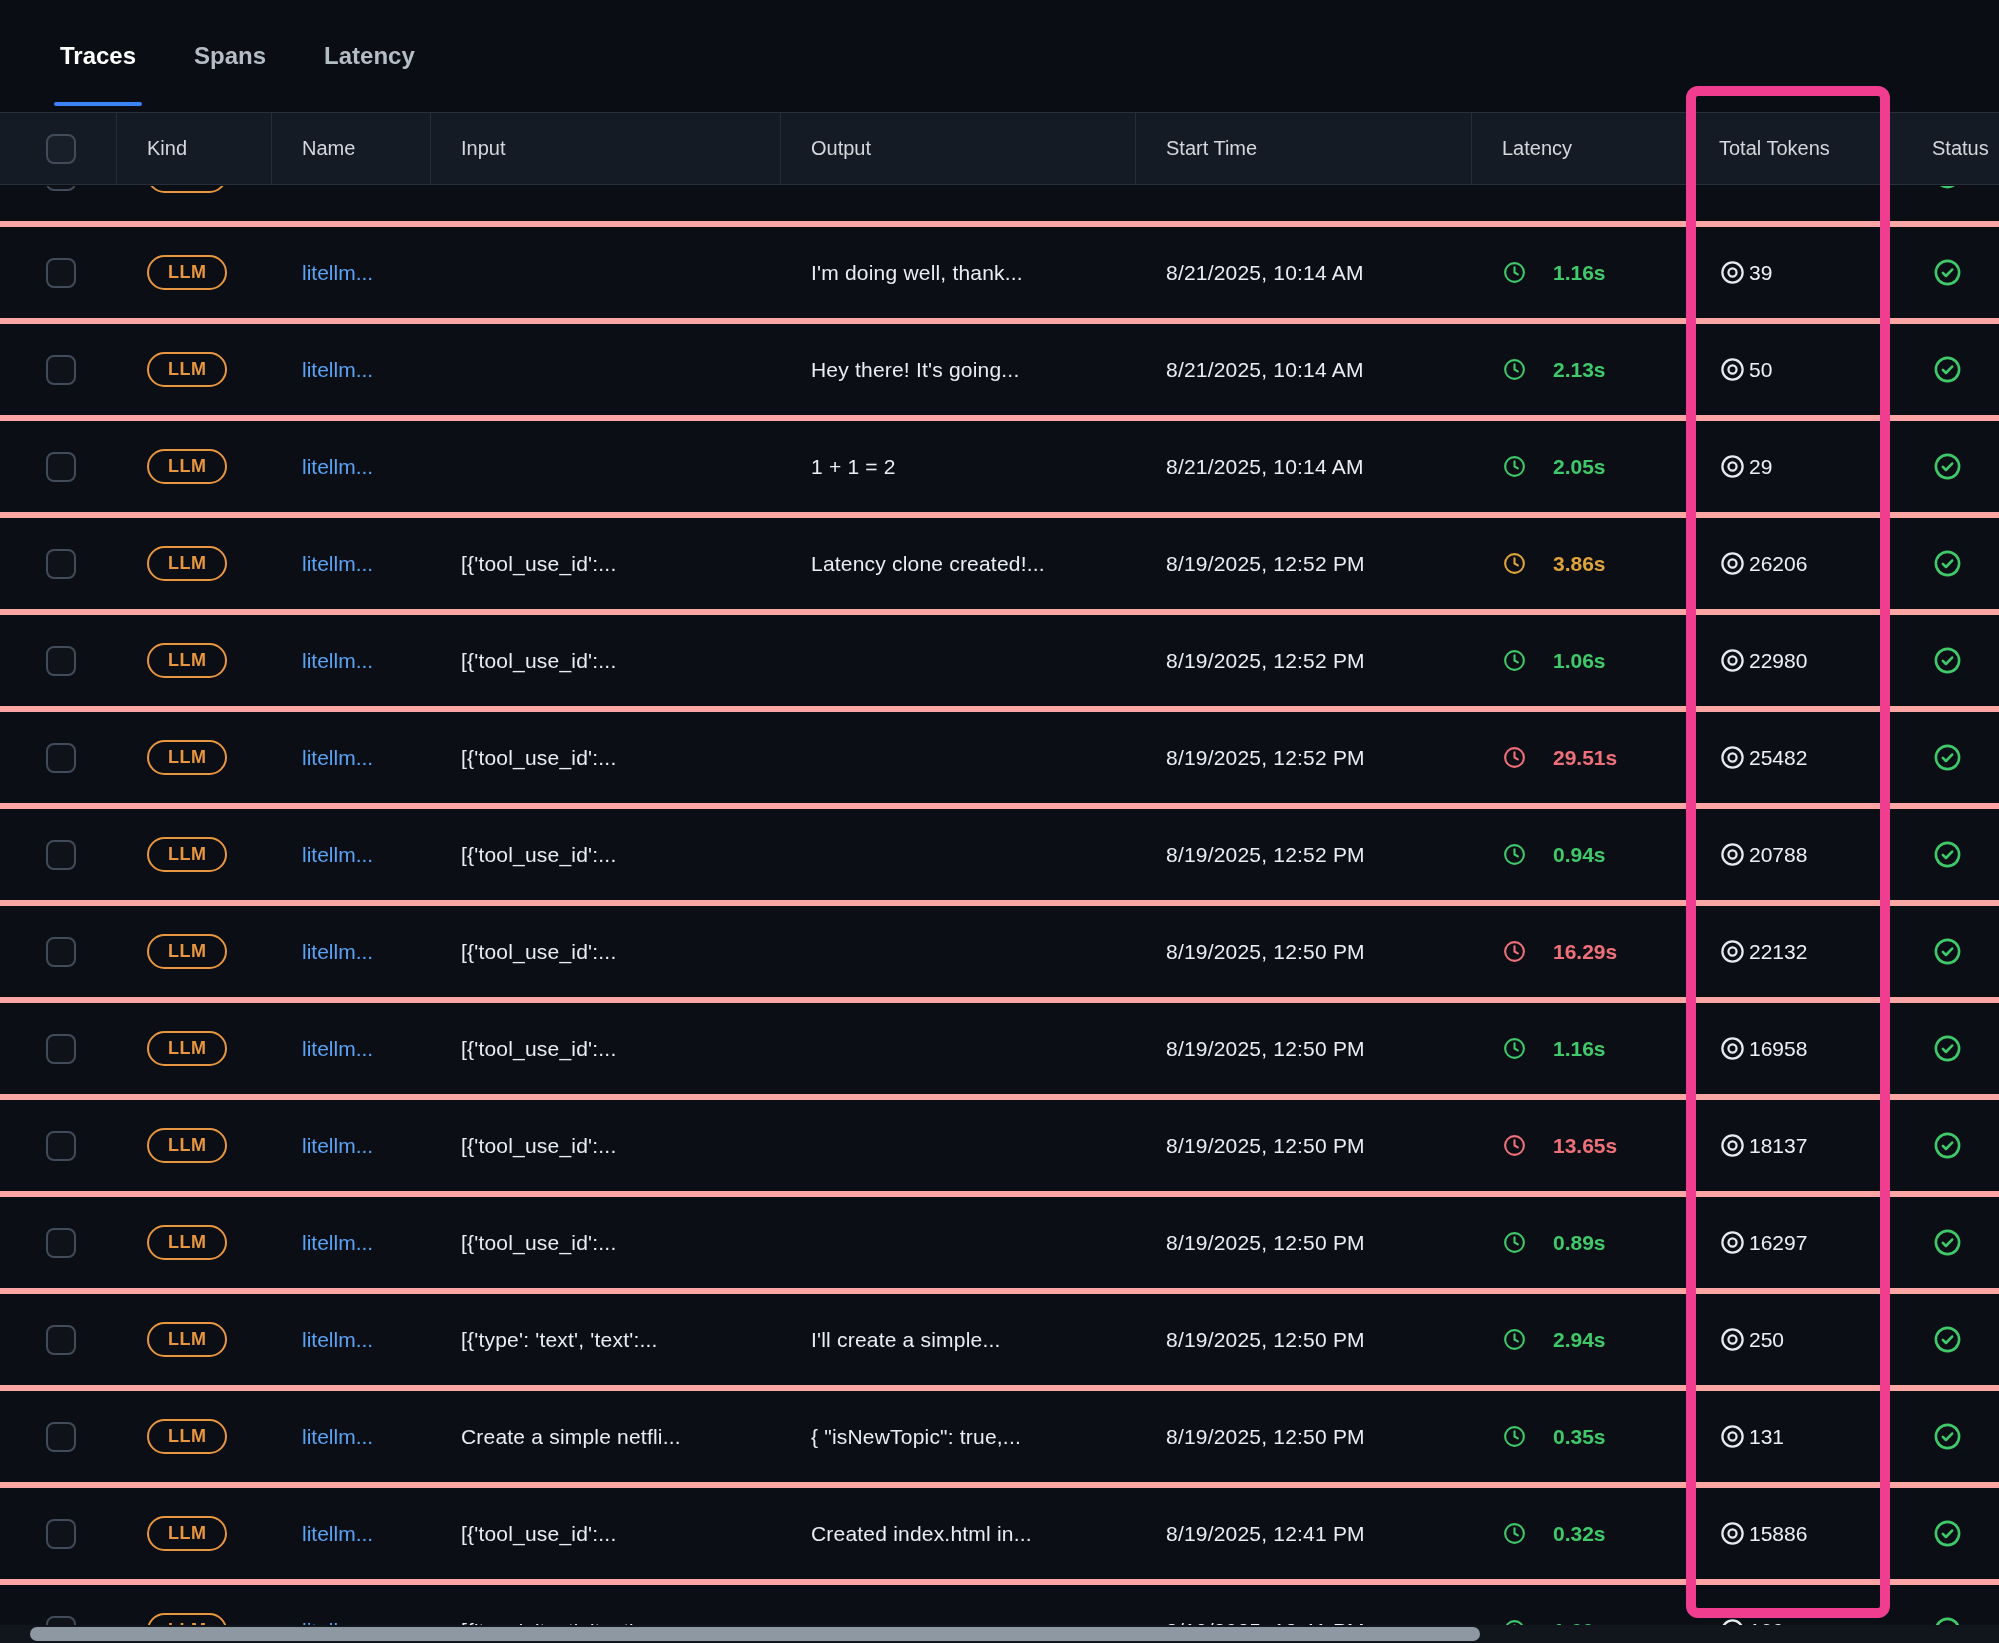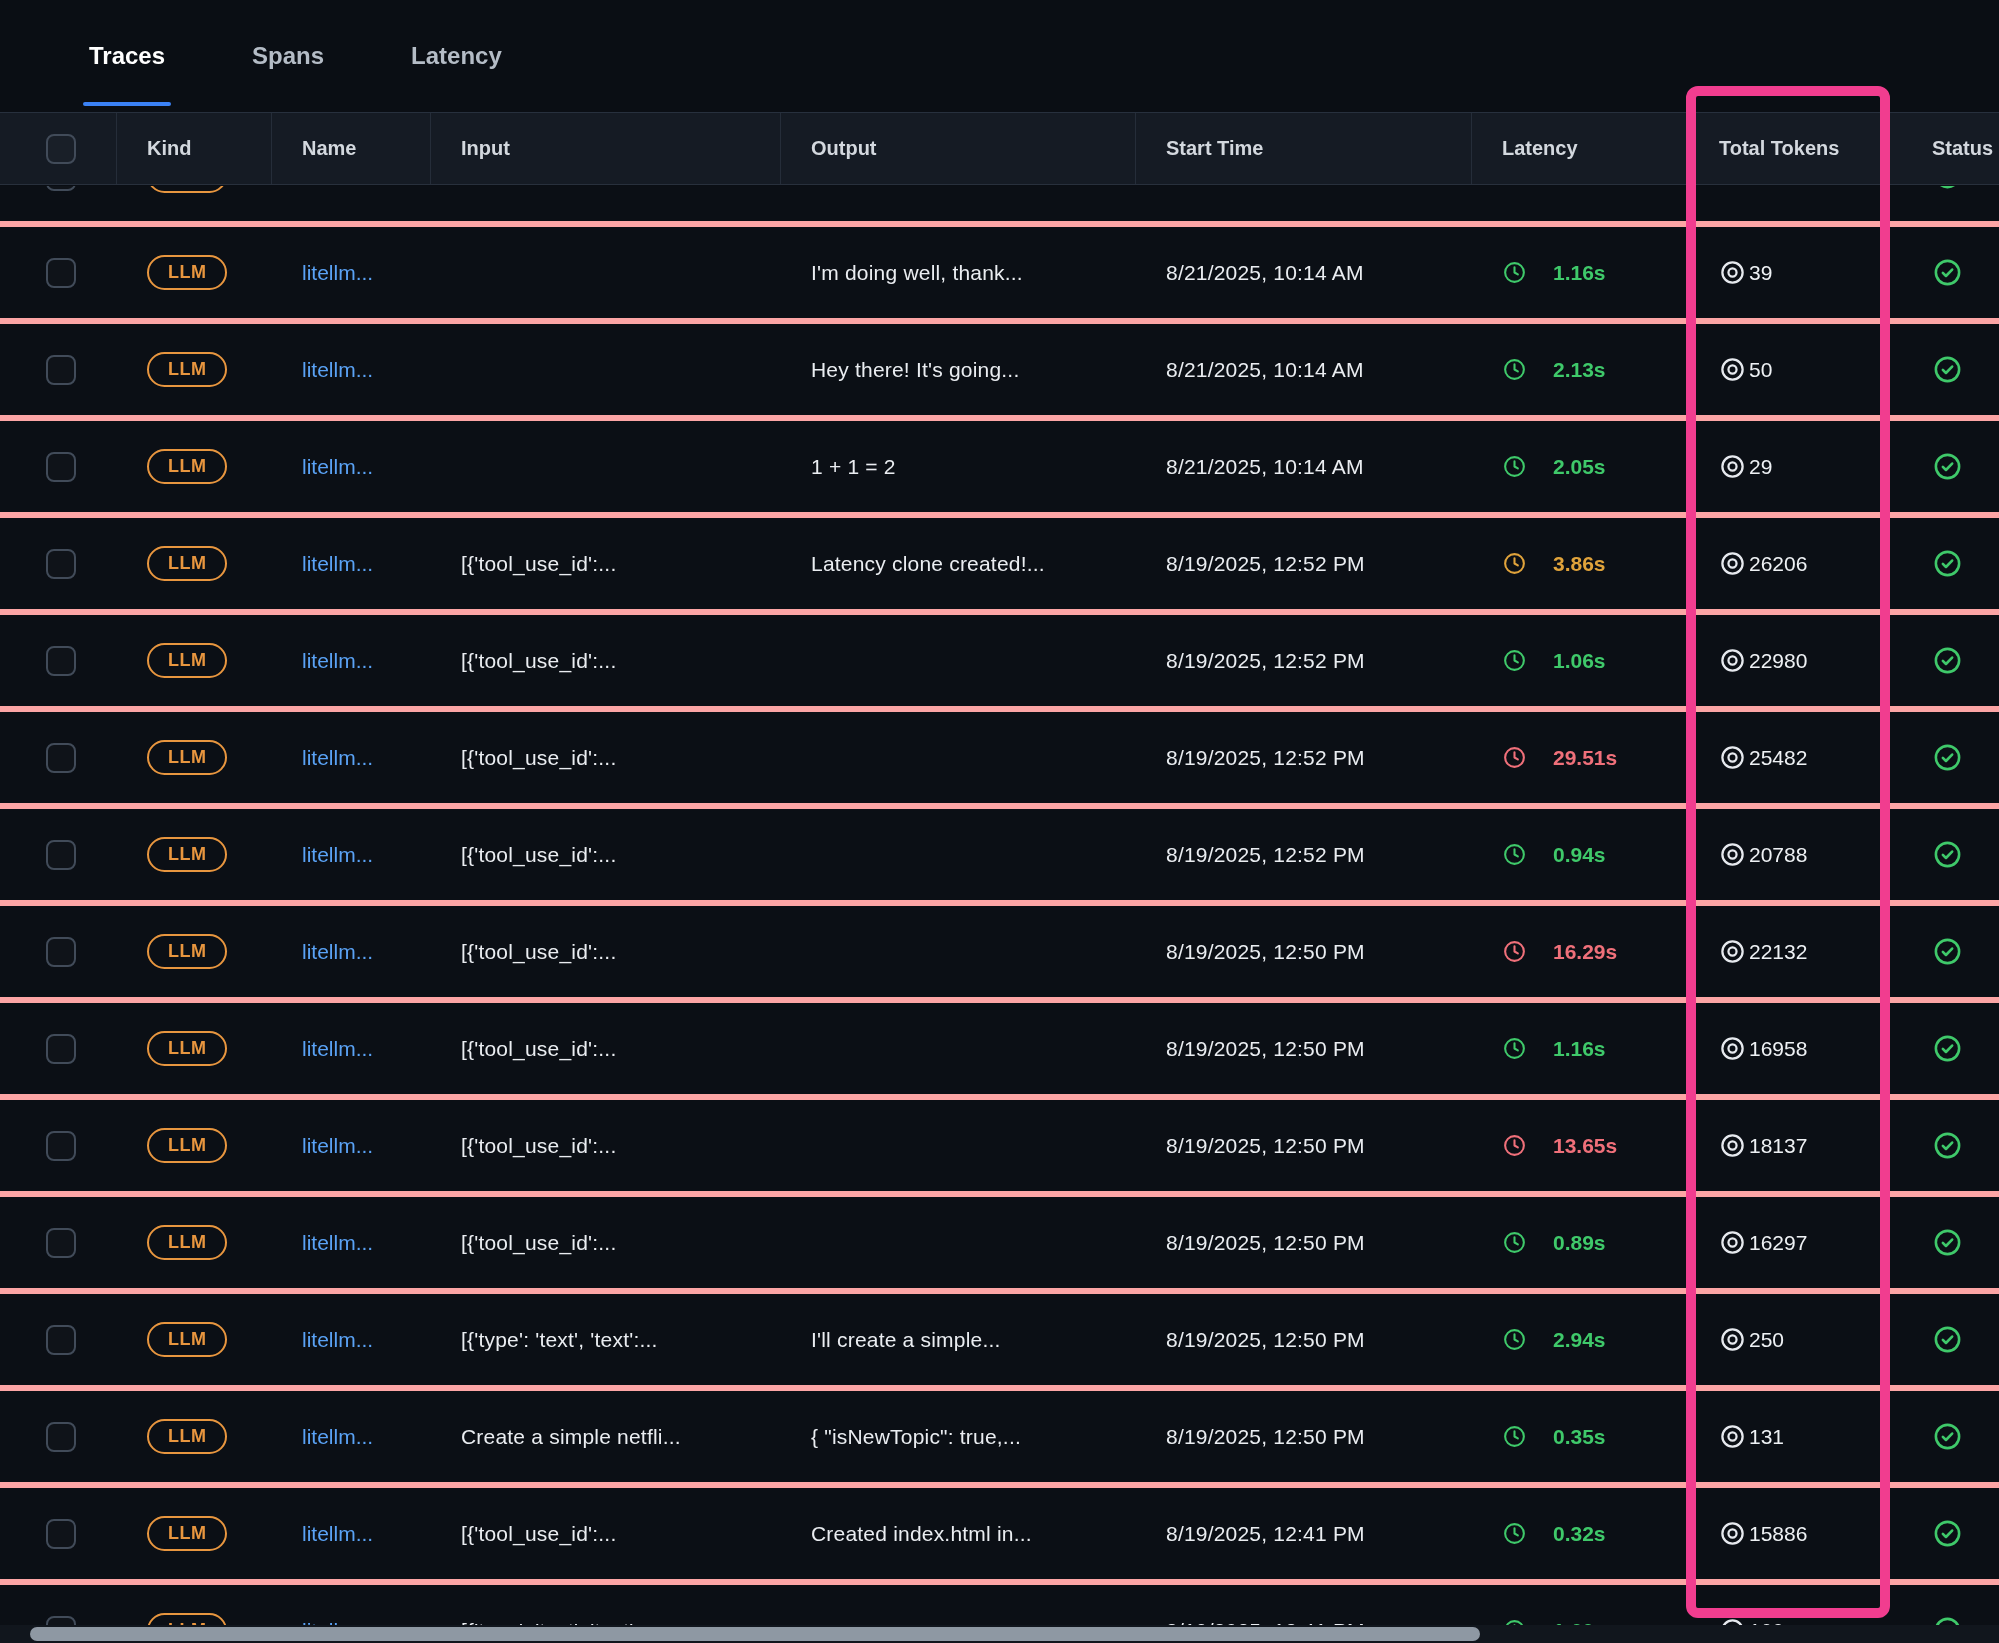--- a/index.html
+++ b/index.html
@@ -24,21 +24,20 @@
   }
   .tab {
     position:relative;
     height:100%;
     display:flex;
     align-items:center;
     font-size:24px;
     font-weight:600;
     color:#b4bcc6;
     cursor:pointer;
-    margin-left:29px;
   }
   .tab.active { color:#ffffff; }
   .tab.active::after {
     content:"";
     position:absolute;
     left:-6px; right:-6px; bottom:6px;
     height:4px;
     border-radius:2px;
     background:var(--accent-tab);
   }
@@ -53,21 +52,21 @@
     height:72px;
     background:#151b24;
     border-bottom:1px solid #28303c;
   }
   .thead .hcell {
     height:100%;
     display:flex;
     align-items:center;
     padding-left:30px;
     font-size:20px;
-    font-weight:700;
+    font-weight:400;
     color:#d3d8de;
     border-right:1px solid #252d39;
     white-space:nowrap;
     overflow:hidden;
   }
   .thead .hcell.c-check { padding-left:46px; }
   .thead .hcell.c-status { border-right:none; padding-left:45px; }
 
   .tbody {
     position:absolute;

